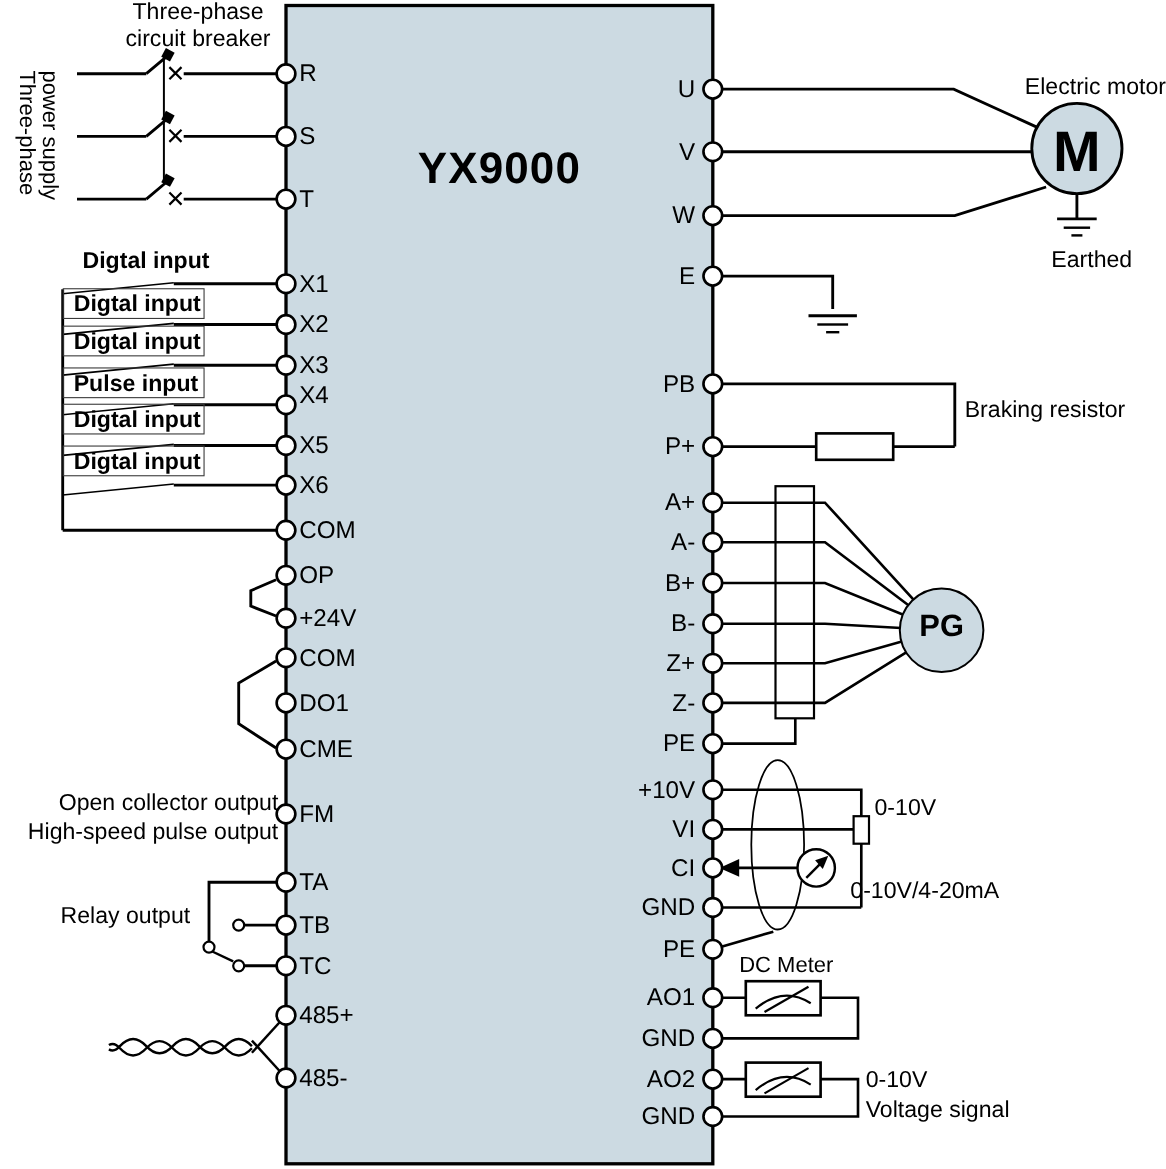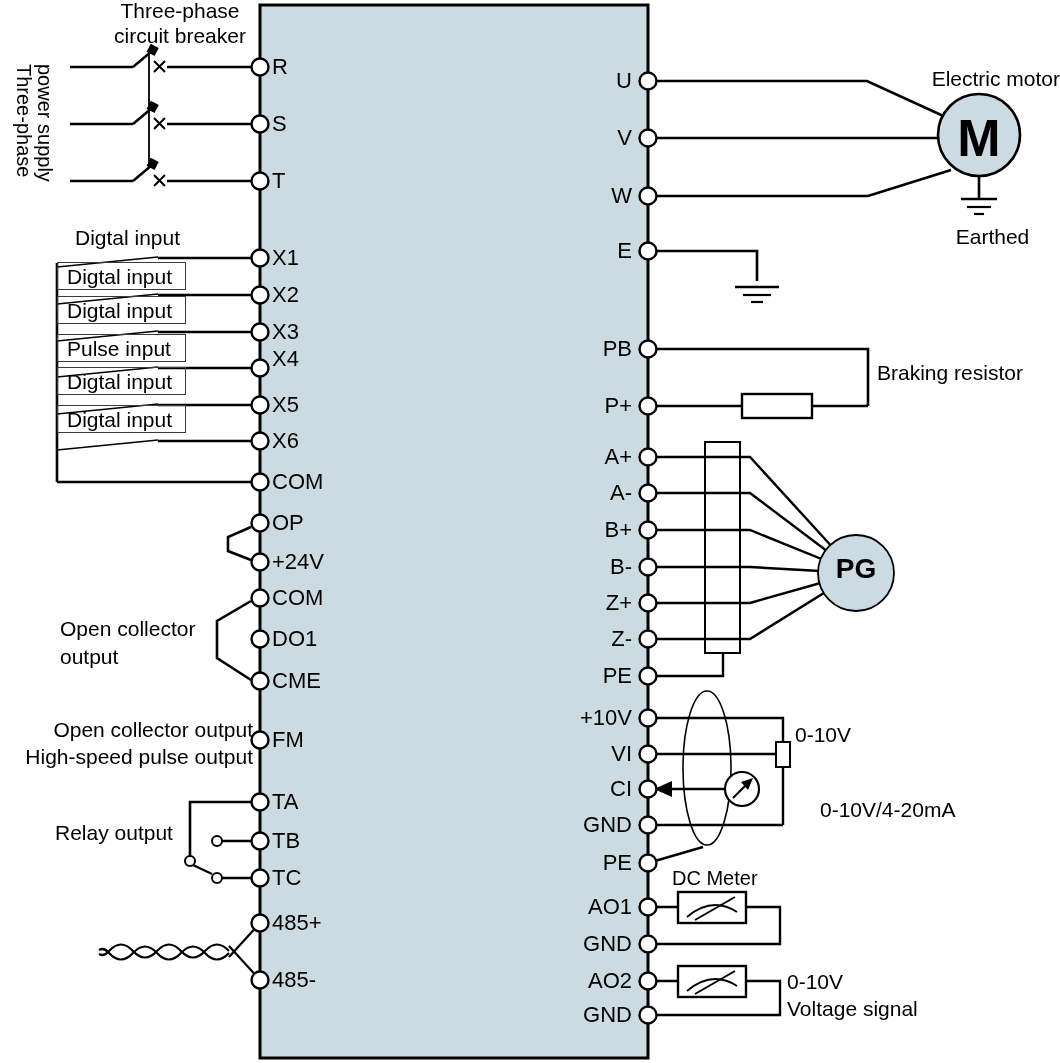--- a/index.html
+++ b/index.html
@@ -15,21 +15,21 @@
   .tr  { position:absolute; left:482px; width:150px; text-align:right; font-size:22px; line-height:26px; height:26px; }
   .title {
     position:absolute; left:260px; top:131px; width:388px; text-align:center;
     font-size:40px; font-weight:bold; letter-spacing:1px;
   }
   .vlabel {
     position:absolute; left:13px; top:64px; height:170px;
     writing-mode:vertical-lr; font-size:20px; line-height:21px; white-space:pre-line;
   }
   .inbox { position:absolute; left:57px; width:129px; height:28px; line-height:28px;
-           padding-left:9px; box-sizing:border-box; font-size:21px; }
+           padding-left:9px; box-sizing:border-box; font-size:21px;font-weight:bold; }
   .bordered { border:1px solid #3a3a3a; }
   .center { text-align:center; }
   .right { text-align:right; }
   .sym { position:absolute; font-weight:bold; }
 </style>
 </head>
 <body>
 
 <div id="stage">
 
@@ -193,46 +193,45 @@
       <circle cx="648" cy="789" r="8.5"></circle>
         <circle cx="648" cy="825" r="8.5"></circle>
         <circle cx="648" cy="863" r="8.5"></circle>
       <circle cx="648" cy="907" r="8.5"></circle>
         <circle cx="648" cy="944" r="8.5"></circle>
         <circle cx="648" cy="981" r="8.5"></circle>
       <circle cx="648" cy="1015" r="8.5"></circle>
     </g>
   </svg>
 
+  <div class="title">YX9000</div>
 
   <div class="lbl center" style="left:95px; top:-2px; width:170px; line-height:25px;">Three-phase
 circuit breaker</div>
   <div class="vlabel">Three-phase
 power supply</div>
 
   <div class="inbox" style="top:224px; left:66px;">Digtal input</div>
   <div class="inbox bordered" style="top:262px;">Digtal input</div>
   <div class="inbox bordered" style="top:296px;">Digtal input</div>
   <div class="inbox bordered" style="top:334px;">Pulse input</div>
   <div class="inbox bordered" style="top:367px;">Digtal input</div>
   <div class="inbox bordered" style="top:405px;">Digtal input</div>
 
-  <div class="lbl" style="left:60px; top:615px; line-height:28px;">Open collector
-output</div>
   <div class="lbl right" style="left:0px; top:716px; width:253px; line-height:27px;">Open collector output
 High-speed pulse output</div>
   <div class="lbl" style="left:55px; top:820px;">Relay output</div>
 
   <div class="lbl right" style="left:915px; top:66px; width:145px;">Electric motor</div>
   <div class="sym center" style="left:939px; top:108px; width:80px; font-size:52px;">M</div>
   <div class="lbl center" style="left:950px; top:224px; width:85px;">Earthed</div>
   <div class="lbl" style="left:877px; top:360px;text-align:center;">Braking resistor</div>
   <div class="sym center" style="left:816px; top:553px; width:80px; font-size:28px;">PG</div>
   <div class="lbl" style="left:795px; top:722px;">0-10V</div>
-  <div class="lbl" style="left:820px; top:797px;">0-10V/4-20mA</div>
+  <div class="lbl" style="left:773px; top:797px;">0-10V/4-20mA</div>
   <div class="lbl" style="left:672px; top:865px; font-size:20px;text-align:right;">DC Meter</div>
   <div class="lbl" style="left:787px; top:968px; line-height:27px;">0-10V
 Voltage signal</div>
 
   <div class="tl" style="top:54px">R</div>
   <div class="tl" style="top:111px">S</div>
   <div class="tl" style="top:168px">T</div>
   <div class="tl" style="top:245px">X1</div>
   <div class="tl" style="top:282px">X2</div>
   <div class="tl" style="top:319px">X3</div>

